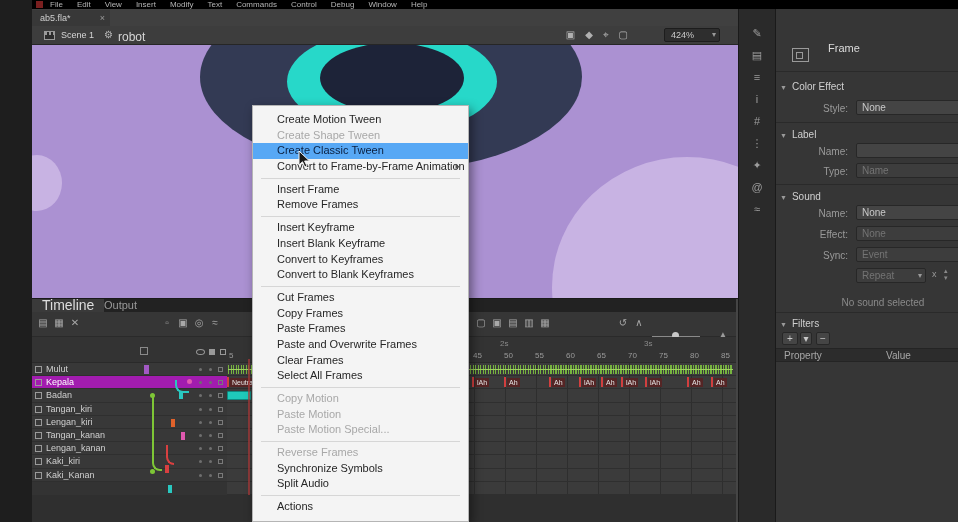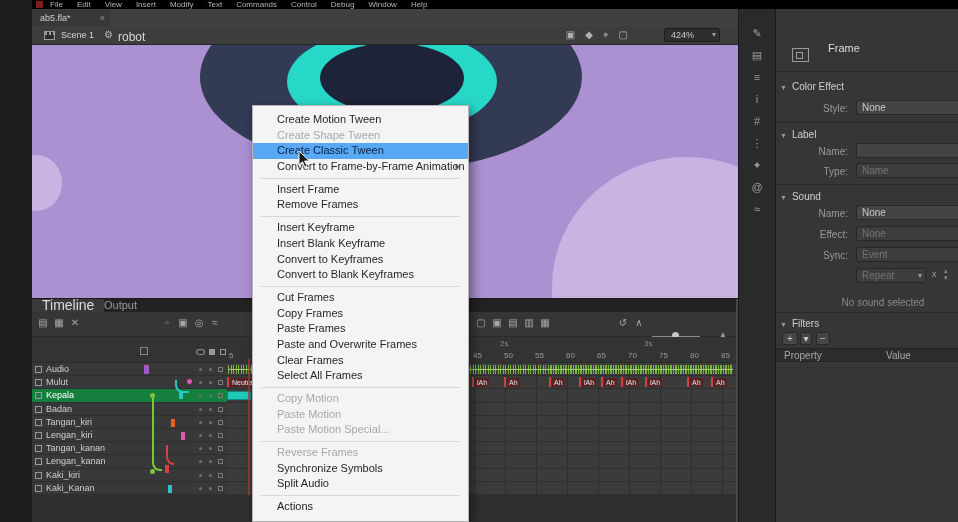--- a/index.html
+++ b/index.html
@@ -115,21 +115,21 @@
   #hdr-box { position:absolute; left:108px; top:10px; width:8px; height:8px; border:1px solid #8a8a8a; }
   .icon-eye { position:absolute; left:164px; top:12px; width:9px; height:6px; border:1px solid #999;
     border-radius:50%; }
   .icon-lock { position:absolute; left:177px; top:12px; width:6px; height:6px; background:#999; }
   .icon-outline { position:absolute; left:188px; top:12px; width:6px; height:6px;
     border:1px solid #999; }
 
   #layer-list { position:absolute; left:0; top:64px; width:195px; height:132px; }
   .layer-row { position:relative; width:195px; height:13.2px; background:#383838;
     border-bottom:1px solid #2f2f2f; }
-  .layer-row.sel { background:#15803d; }
+  .layer-row.sel { background:#a21caf; }
   .ly-icon { position:absolute; left:3px; top:3px; width:7px; height:7px; border:1px solid #9a9a9a; }
   .ly-name { position:absolute; left:14px; top:1px; font-size:9px; color:#cfcfcf; }
   .layer-row.sel .ly-name { color:#fff; }
   .dot { position:absolute; top:5px; width:3px; height:3px; border-radius:50%; background:#6f6f6f; }
   .d1 { left:167px; } .d2 { left:177px; }
   .sq { position:absolute; left:186px; top:4px; width:5px; height:5px; border:1px solid #7a7a7a; }
 
   #frame-rows { position:absolute; left:195px; top:64px; width:511px; height:132px;
     background-color:#3b3b3b;
     background-image:repeating-linear-gradient(90deg, transparent 0 30px, #2e2e2e 30px 31px); }
@@ -328,27 +328,20 @@
         <div class="ruler-num" style="left: 596px;">70</div>
         <div class="ruler-num" style="left: 627px;">75</div>
         <div class="ruler-num" style="left: 658px;">80</div>
         <div class="ruler-num" style="left: 689px;">85</div>
         <div class="ruler-sec" style="left: 468px;">2s</div>
         <div class="ruler-sec" style="left: 612px;">3s</div>
       </div>
     <div id="layer-list">
         <div class="layer-row">
           <div class="ly-icon"></div>
-          <div class="ly-name">Audio</div>
-          <div class="dot d1"></div>
-          <div class="dot d2"></div>
-          <div class="sq"></div>
-        </div>
-        <div class="layer-row">
-          <div class="ly-icon"></div>
           <div class="ly-name">Mulut</div>
           <div class="dot d1"></div>
           <div class="dot d2"></div>
           <div class="sq"></div>
         </div>
         <div class="layer-row sel">
           <div class="ly-icon"></div>
           <div class="ly-name">Kepala</div>
           <div class="dot d1"></div>
           <div class="dot d2"></div>

